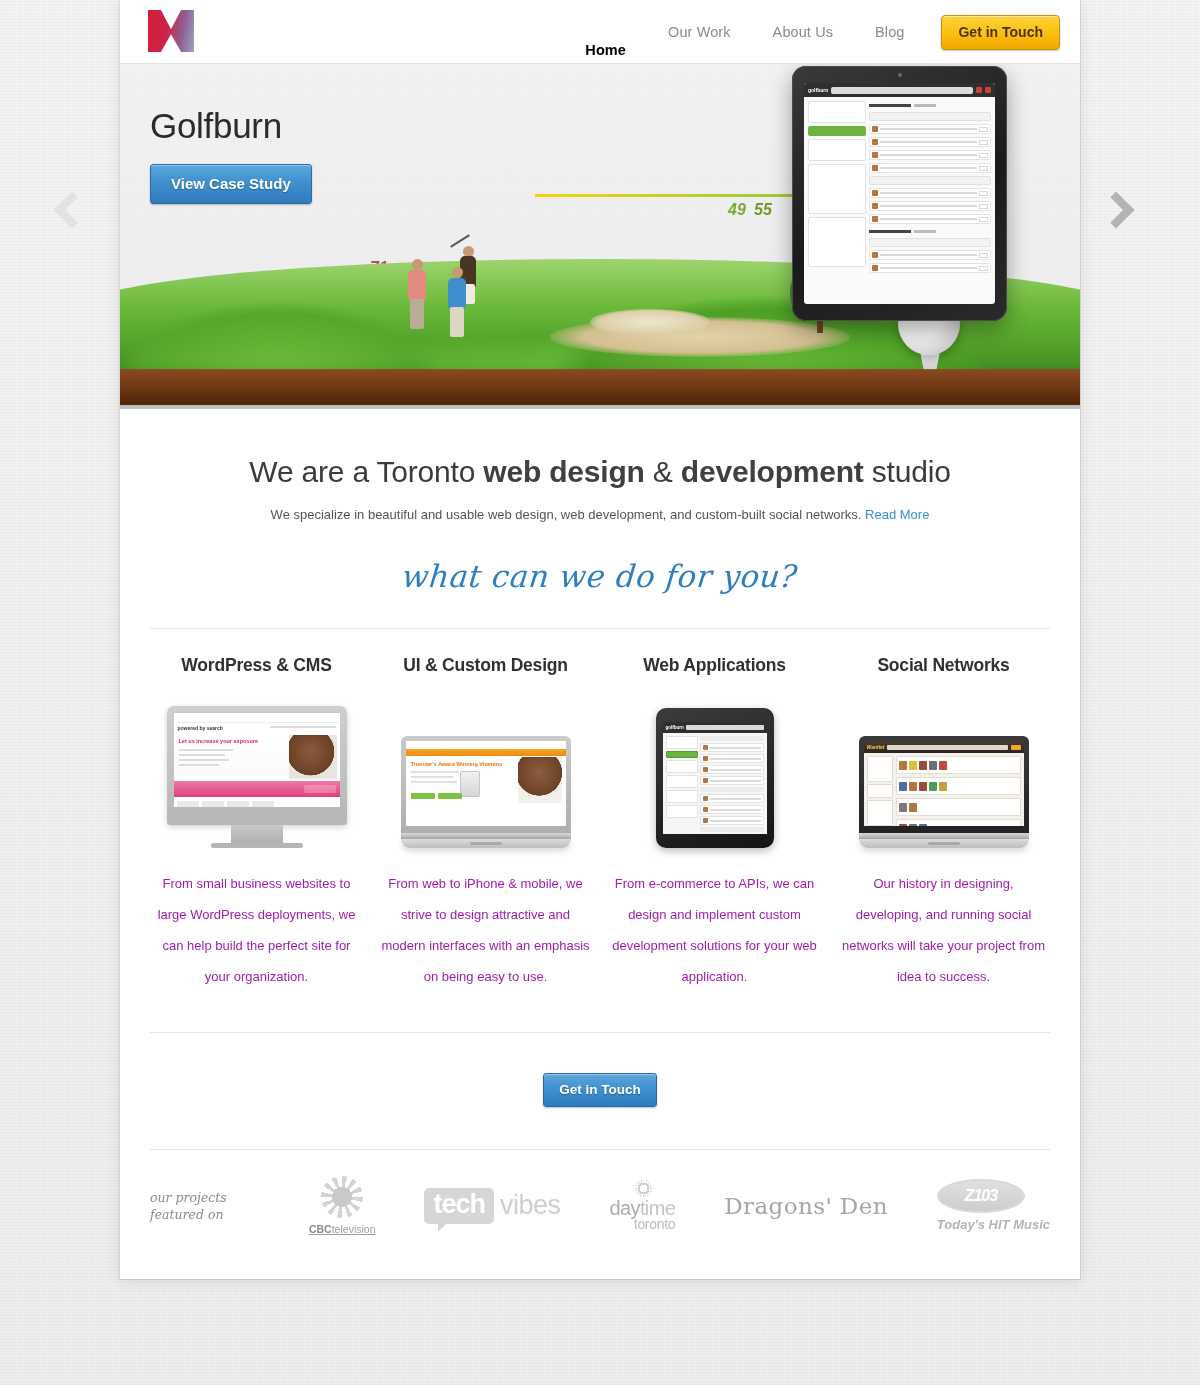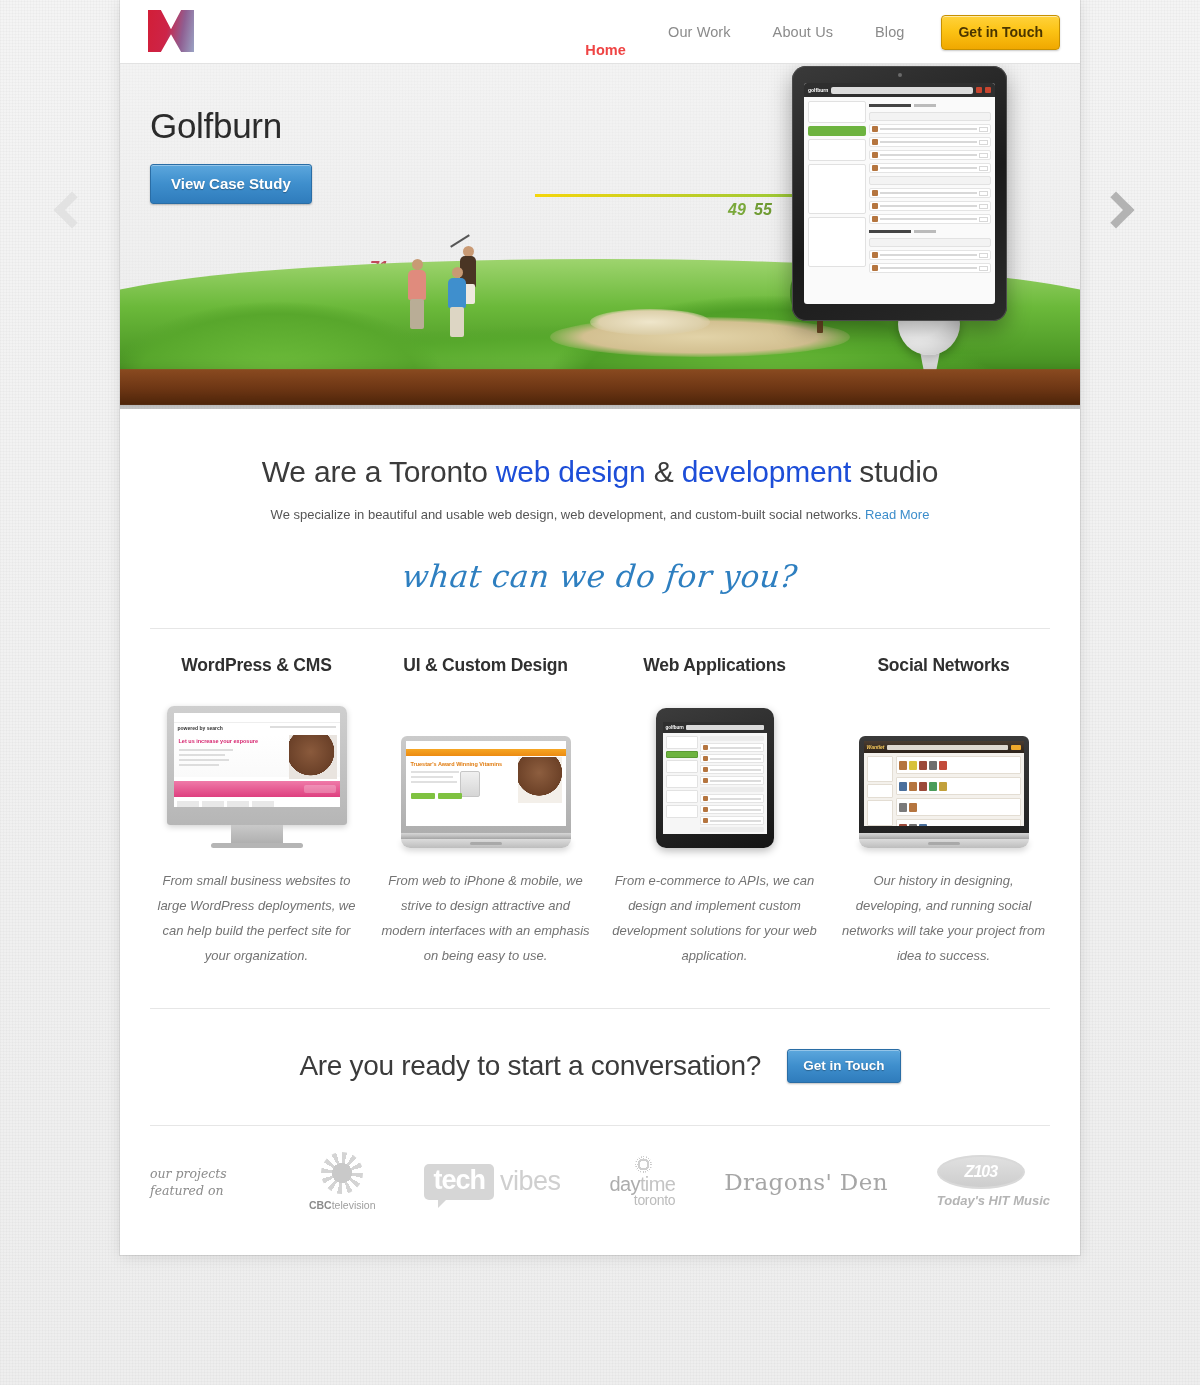--- a/index.html
+++ b/index.html
@@ -34,21 +34,21 @@
     clip-path: polygon(0 0, 28% 0, 50% 46%, 72% 0, 100% 0, 100% 100%, 72% 100%, 50% 58%, 28% 100%, 0 100%);
   }
   .main-nav{
     position:absolute; right:20px; top:0; height:64px;
     display:flex; align-items:center; gap:0;
   }
   .nav-link{
     font-size:14.5px; color:#8b8b8b; text-decoration:none;
     padding:0 21px; letter-spacing:.1px;
   }
-  .nav-link.active{ color:#ef4444; font-weight:bold;margin-top:36px; }
+  .nav-link.active{ color:#000000; font-weight:bold;margin-top:36px; }
   .btn-gold{
     margin-left:16px;
     display:inline-block; padding:8px 16px 9px;
     font-size:14px; font-weight:bold; color:#4a3500;
     background:linear-gradient(180deg,#ffd23b 0%, #fcc315 45%, #f0a800 100%);
     border:1px solid #c79000; border-radius:4px;
     box-shadow:inset 0 1px 0 rgba(255,255,255,.55), 0 1px 2px rgba(0,0,0,.22);
     text-decoration:none; cursor:pointer;
   }
 
@@ -215,40 +215,40 @@
   .hero-arrow.next{ left:1092px; }
   .chev{ width:26px; height:26px; border-style:solid; }
   .chev.left{ border-width:0 0 8px 8px; transform:rotate(45deg); border-color:#e2e2e2; }
   .chev.right{ border-width:8px 8px 0 0; transform:rotate(45deg); border-color:#b3b3b3; }
 
   
   .intro{ padding:46px 0 0; text-align:center; }
   .intro h2{
     font-size:30px; font-weight:normal; color:#3b3b3b; letter-spacing:-.2px;
   }
-  .intro h2 b{ font-weight:normal; color:#1d4ed8;margin-top:46px; }
+  .intro h2 b{ font-weight:bold; color:#404040;margin-top:46px; }
   .intro .lede{
     margin-top:18px; font-size:13px; color:#555;
   }
   .intro .lede a{ color:#3c8dcb; text-decoration:none; }
   .script{
     margin-top:36px;
     font-family:"DejaVu Serif", serif;
     font-style:italic; font-size:31px; color:#2e7fc0;
     letter-spacing:.5px;
     transform:skewX(-6deg);
   }
 
   .rule{ height:1px; background:#e6e6e6; margin:34px 30px 0; }
 
   
   .services{ display:flex; padding:26px 22px 0; }
   .svc{ flex:1; text-align:center; padding:0 10px; }
   .svc h3{ font-size:17.5px; font-weight:bold; color:#303030; margin-bottom:22px; letter-spacing:-.2px; }
-  .svc .desc{ font-size:13px; color:#737373; line-height:25px; margin-top:20px;font-style:italic; }
+  .svc .desc{ font-size:13px; color:#a21caf; line-height:31px; margin-top:20px; }
   .shot{ height:150px; display:flex; align-items:flex-end; justify-content:center; }
 
   
   .imac{ width:180px; }
   .imac .bezel{ background:linear-gradient(180deg,#cfcfcf,#b6b6b6); padding:7px 7px 18px; border-radius:7px 7px 3px 3px;
     box-shadow:0 2px 6px rgba(0,0,0,.18); }
   .imac .scr{ height:94px; background:#fff; overflow:hidden; position:relative; }
   .imac .foot{ width:52px; height:18px; margin:0 auto; background:linear-gradient(180deg,#c9c9c9,#b0b0b0); }
   .imac .base{ width:92px; height:5px; margin:0 auto; background:#b5b5b5; border-radius:3px; }
 
@@ -337,21 +337,21 @@
     width:42px; height:42px; border-radius:50%;
     background:
       radial-gradient(circle at 50% 50%, #c9c9c9 0 10px, transparent 10px),
       conic-gradient(from 0deg, #d4d4d4 0 14deg, #fff 14deg 30deg, #d4d4d4 30deg 44deg, #fff 44deg 60deg,
                      #d4d4d4 60deg 74deg, #fff 74deg 90deg, #d4d4d4 90deg 104deg, #fff 104deg 120deg,
                      #d4d4d4 120deg 134deg, #fff 134deg 150deg, #d4d4d4 150deg 164deg, #fff 164deg 180deg,
                      #d4d4d4 180deg 194deg, #fff 194deg 210deg, #d4d4d4 210deg 224deg, #fff 224deg 240deg,
                      #d4d4d4 240deg 254deg, #fff 254deg 270deg, #d4d4d4 270deg 284deg, #fff 284deg 300deg,
                      #d4d4d4 300deg 314deg, #fff 314deg 330deg, #d4d4d4 330deg 344deg, #fff 344deg 360deg);
   }
-  .cbc-txt{ font-size:10.5px; color:#9e9e9e; }
+  .cbc-txt{ font-size:10.5px; color:#9e9e9e;text-decoration:underline; }
   .cbc-txt b{ color:#8c8c8c; }
   .logo-tv{ position:relative; display:flex; align-items:center; }
   .tv-bubble{
     background:#d6d6d6; color:#fff; font-size:27px; font-weight:bold;
     padding:1px 9px 4px; border-radius:5px; letter-spacing:-1px; position:relative;
   }
   .tv-bubble:after{
     content:""; position:absolute; left:14px; bottom:-8px; width:0; height:0;
     border-left:9px solid #d6d6d6; border-bottom:9px solid transparent;
   }
@@ -705,21 +705,20 @@
           <div class="deck"></div>
         </div>
       </div>
       <div class="desc">Our history in designing, developing, and running social networks will take your project from idea to success.</div>
     </div>
   </div>
 
   <div class="rule" style="margin-top:40px;"></div>
 
   <div class="cta">
-    <h2>Are you ready to start a conversation?</h2>
     <a class="btn-blue small" href="#">Get in Touch</a>
   </div>
 
   <div class="rule"></div>
 
   <div class="featured">
     <div class="feat-label">
       <div>our projects</div>
       <div>featured on</div>
     </div>

